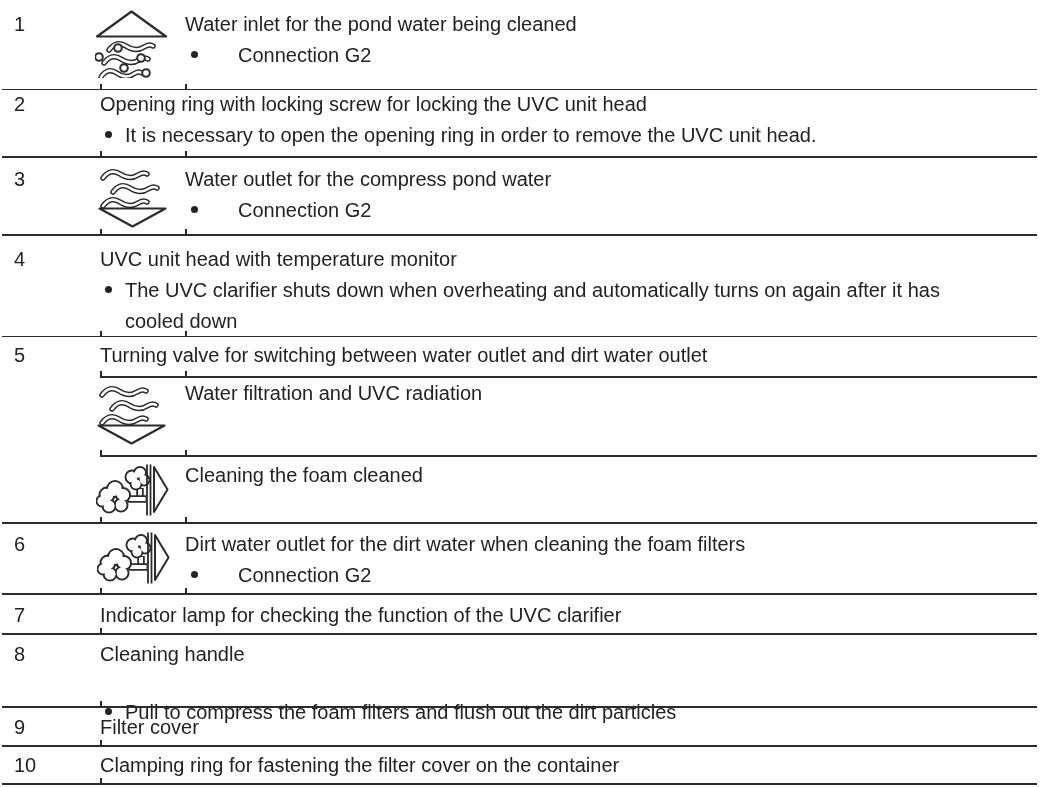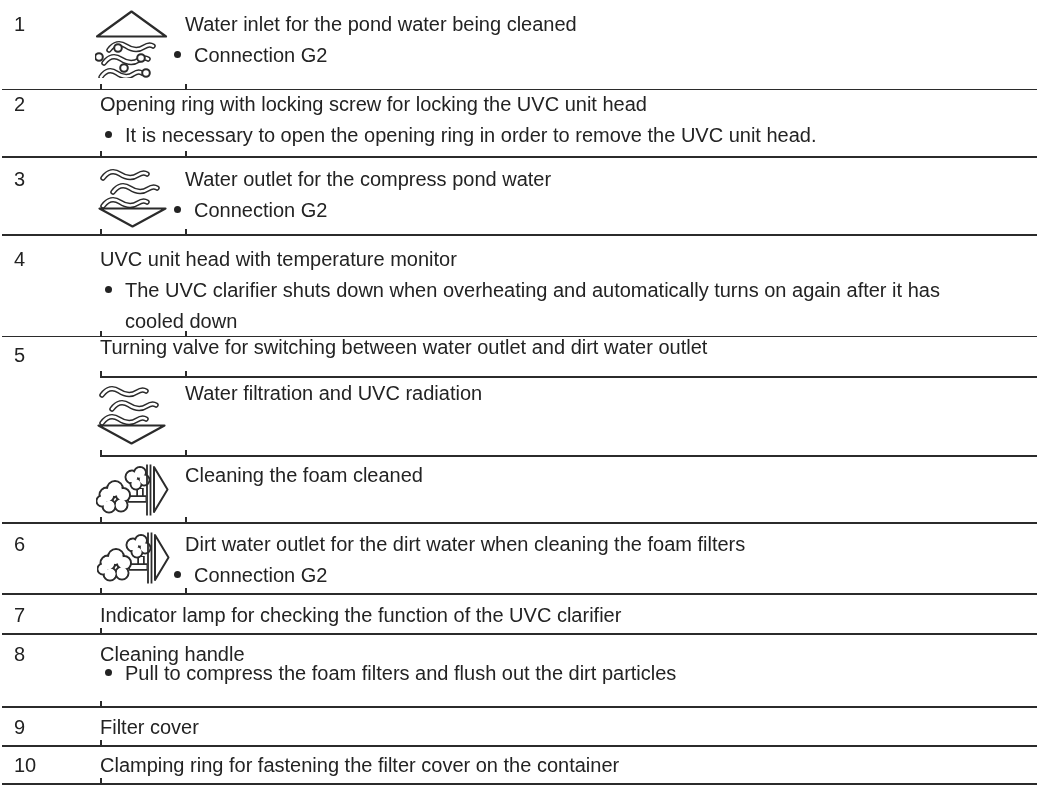--- a/index.html
+++ b/index.html
@@ -17,21 +17,21 @@
     font-size:20px;
     line-height:31px;
     overflow:hidden;
   }
   .num{position:absolute;left:14px;white-space:nowrap;}
   .title{position:absolute;white-space:nowrap;}
   .t-main{left:100px;}
   .t-icon{left:185px;}
   .bullet{position:absolute;display:flex;align-items:flex-start;}
   .b-main{left:105px;width:870px;}
-  .b-icon{left:174px;width:820px;}
+  .b-icon{left:191px;width:820px;gap:27px;}
   .dot{flex:0 0 auto;width:7px;height:7px;border-radius:50%;background:var(--text);margin-top:11px;}
   .btxt{margin-left:13px;}
   .rule{position:absolute;height:1.5px;background:var(--rule);}
   .rule-full{left:2px;width:1035px;}
   .rule-sub{left:100px;width:937px;}
   .tick{position:absolute;width:1.5px;height:5px;background:var(--rule);top:-5px;}
   .icon-box{position:absolute;}
   svg .ln{fill:none;stroke:var(--rule);}
 </style>
 </head>
@@ -157,21 +157,21 @@
       <span class="btxt">The UVC clarifier shuts down when overheating and automatically turns on again after it has cooled down</span>
     </div>
     <div class="rule rule-full" style="top:335.5px">
       <span class="tick" style="left:98px"></span>
       <span class="tick" style="left:183px"></span>
     </div>
   </div>
 
   <div>
     <div class="num" style="top:340px">5</div>
-    <div class="title t-main" style="top:332px">Turning valve for switching between water outlet and dirt water outlet</div>
+    <div class="title t-main" style="top:340px">Turning valve for switching between water outlet and dirt water outlet</div>
     <div class="rule rule-sub" style="top:376px">
       <span class="tick" style="left:0px"></span>
       <span class="tick" style="left:85px"></span>
     </div>
 
     <div>
       <div class="icon-box" style="left:97px;top:381px">
         <svg width="69" height="64" viewBox="0 0 69 64">
             <use href="#icon-water-outlet"></use>
           </svg>
@@ -219,21 +219,21 @@
     <div class="num" style="top:600px">7</div>
     <div class="title t-main" style="top:600px">Indicator lamp for checking the function of the UVC clarifier</div>
     <div class="rule rule-full" style="top:633px">
       <span class="tick" style="left:98px"></span>
     </div>
   </div>
 
   <div>
     <div class="num" style="top:639px">8</div>
     <div class="title t-main" style="top:639px">Cleaning handle</div>
-    <div class="bullet b-main" style="top:658px">
+    <div class="bullet b-main" style="top:697px">
       <span class="dot"></span>
       <span class="btxt">Pull to compress the foam filters and flush out the dirt particles</span>
     </div>
     <div class="rule rule-full" style="top:706px">
       <span class="tick" style="left:98px"></span>
     </div>
   </div>
 
   <div>
     <div class="num" style="top:712px">9</div>

